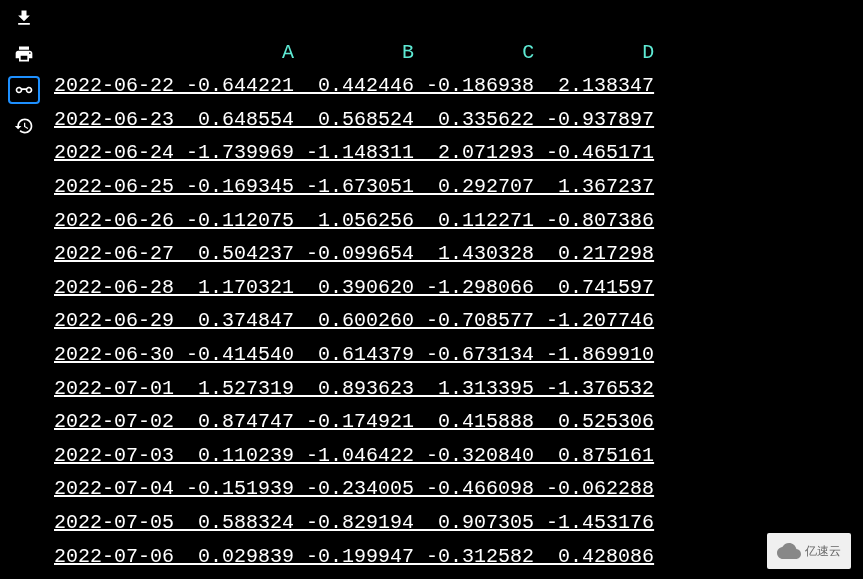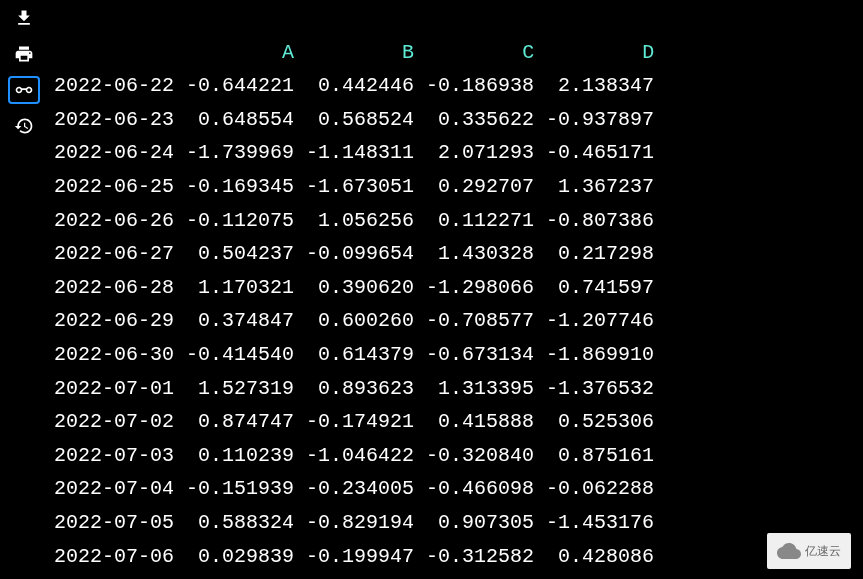--- a/index.html
+++ b/index.html
@@ -50,20 +50,21 @@
       font-size: 20px;
       line-height: 1.68;
       white-space: pre;
       letter-spacing: 0px;
     }
     .header-row {
       color: #5eead4;
     }
     .data-row {
       color: #fff;
+      text-decoration: underline;
     }
     .watermark {
       position: absolute;
       bottom: 10px;
       right: 12px;
       background: #f0f0f0;
       padding: 6px 10px;
       border-radius: 2px;
       display: flex;
       align-items: center;

